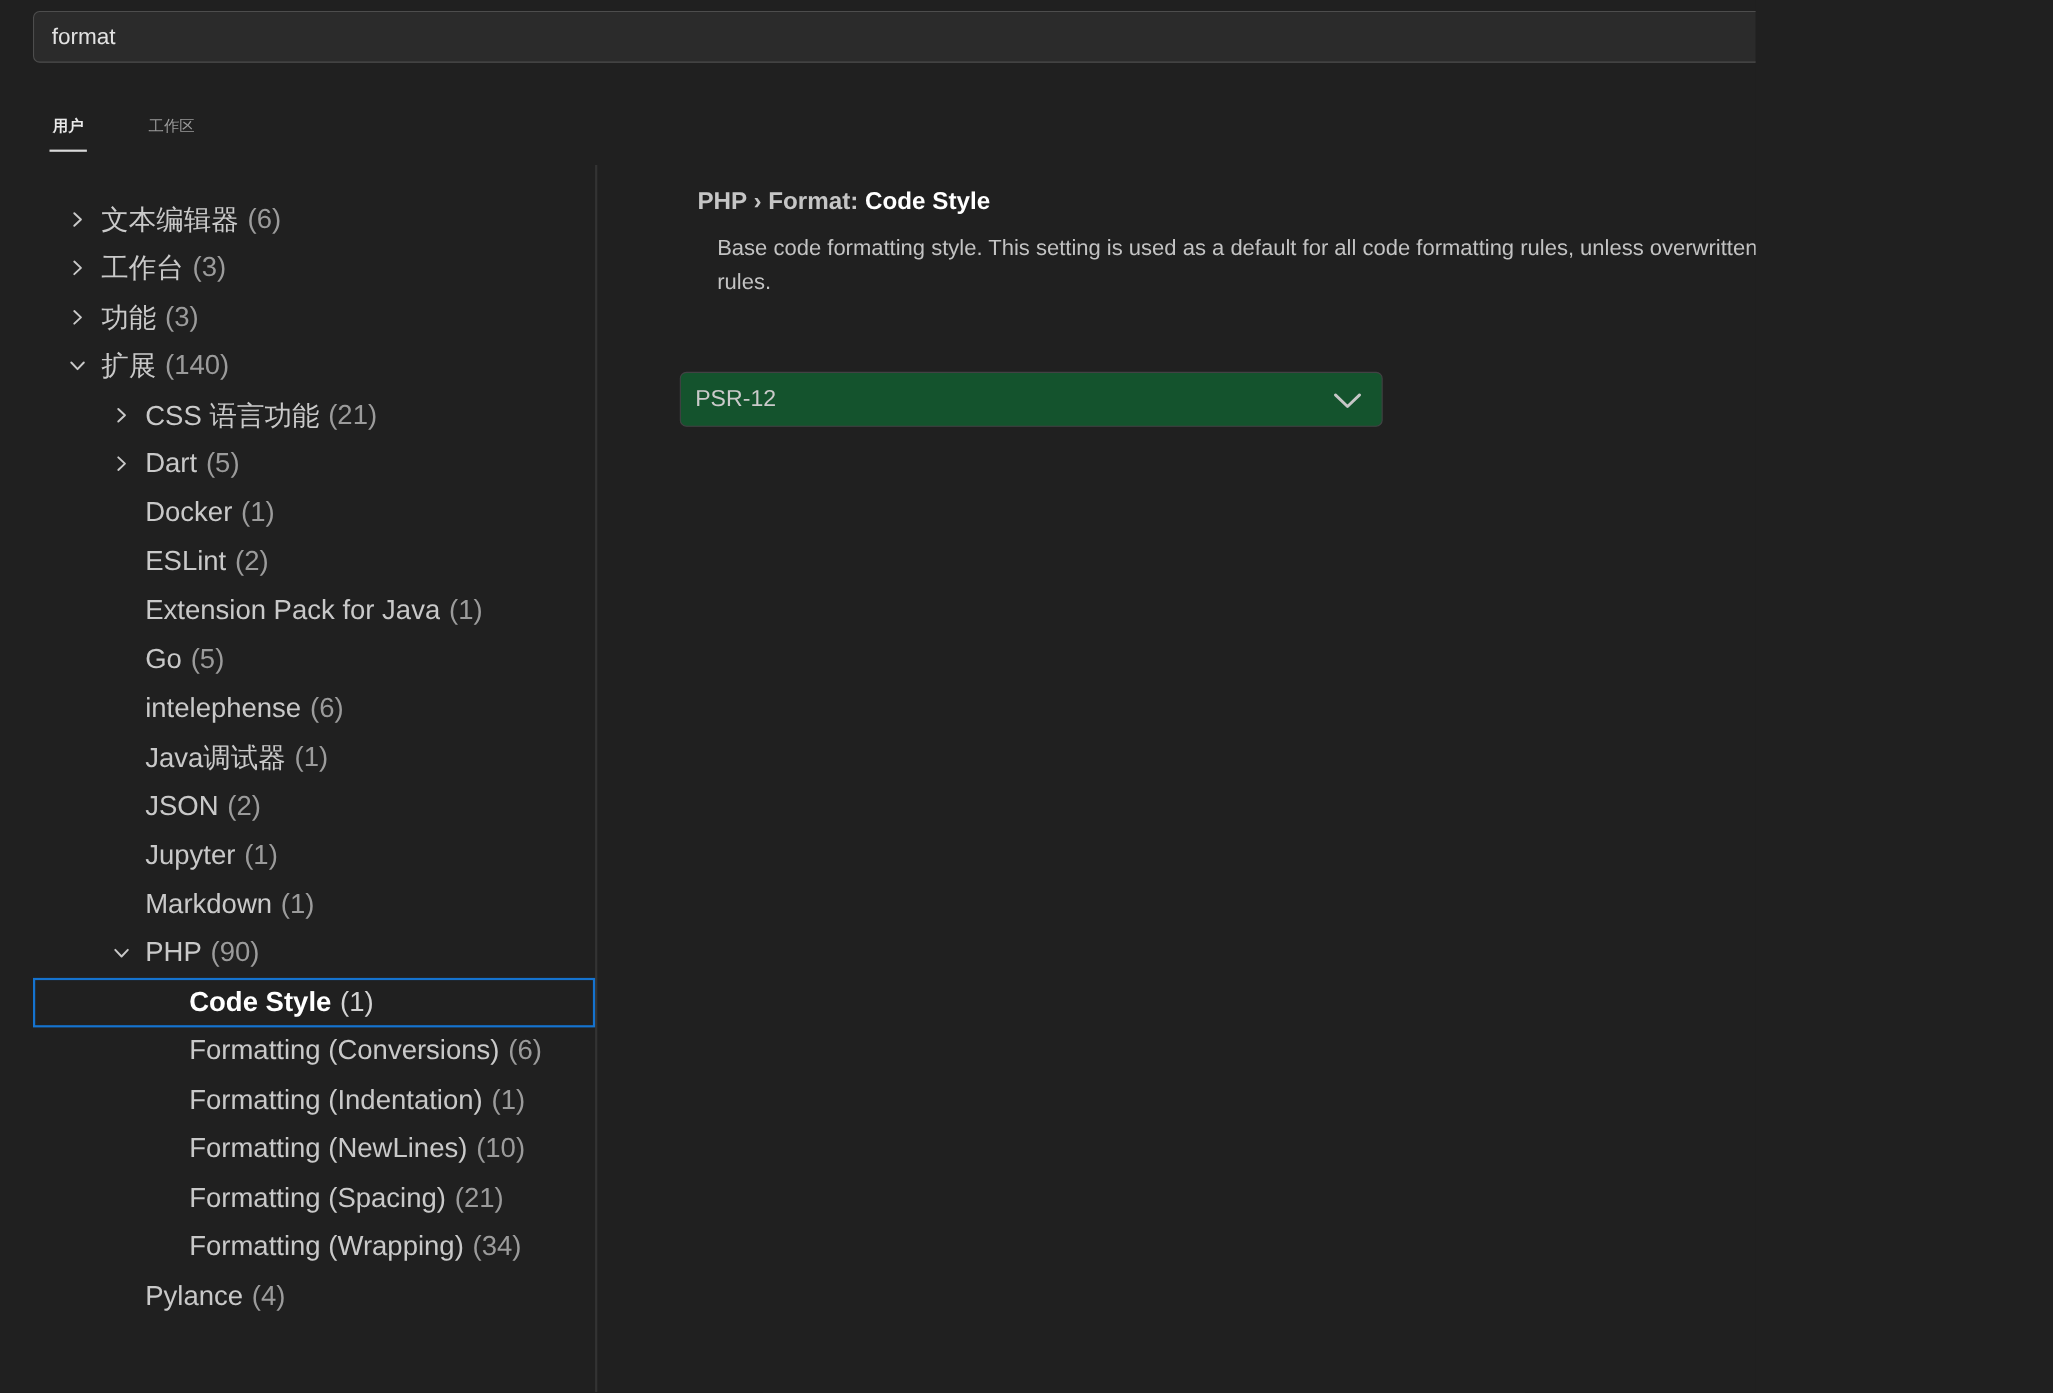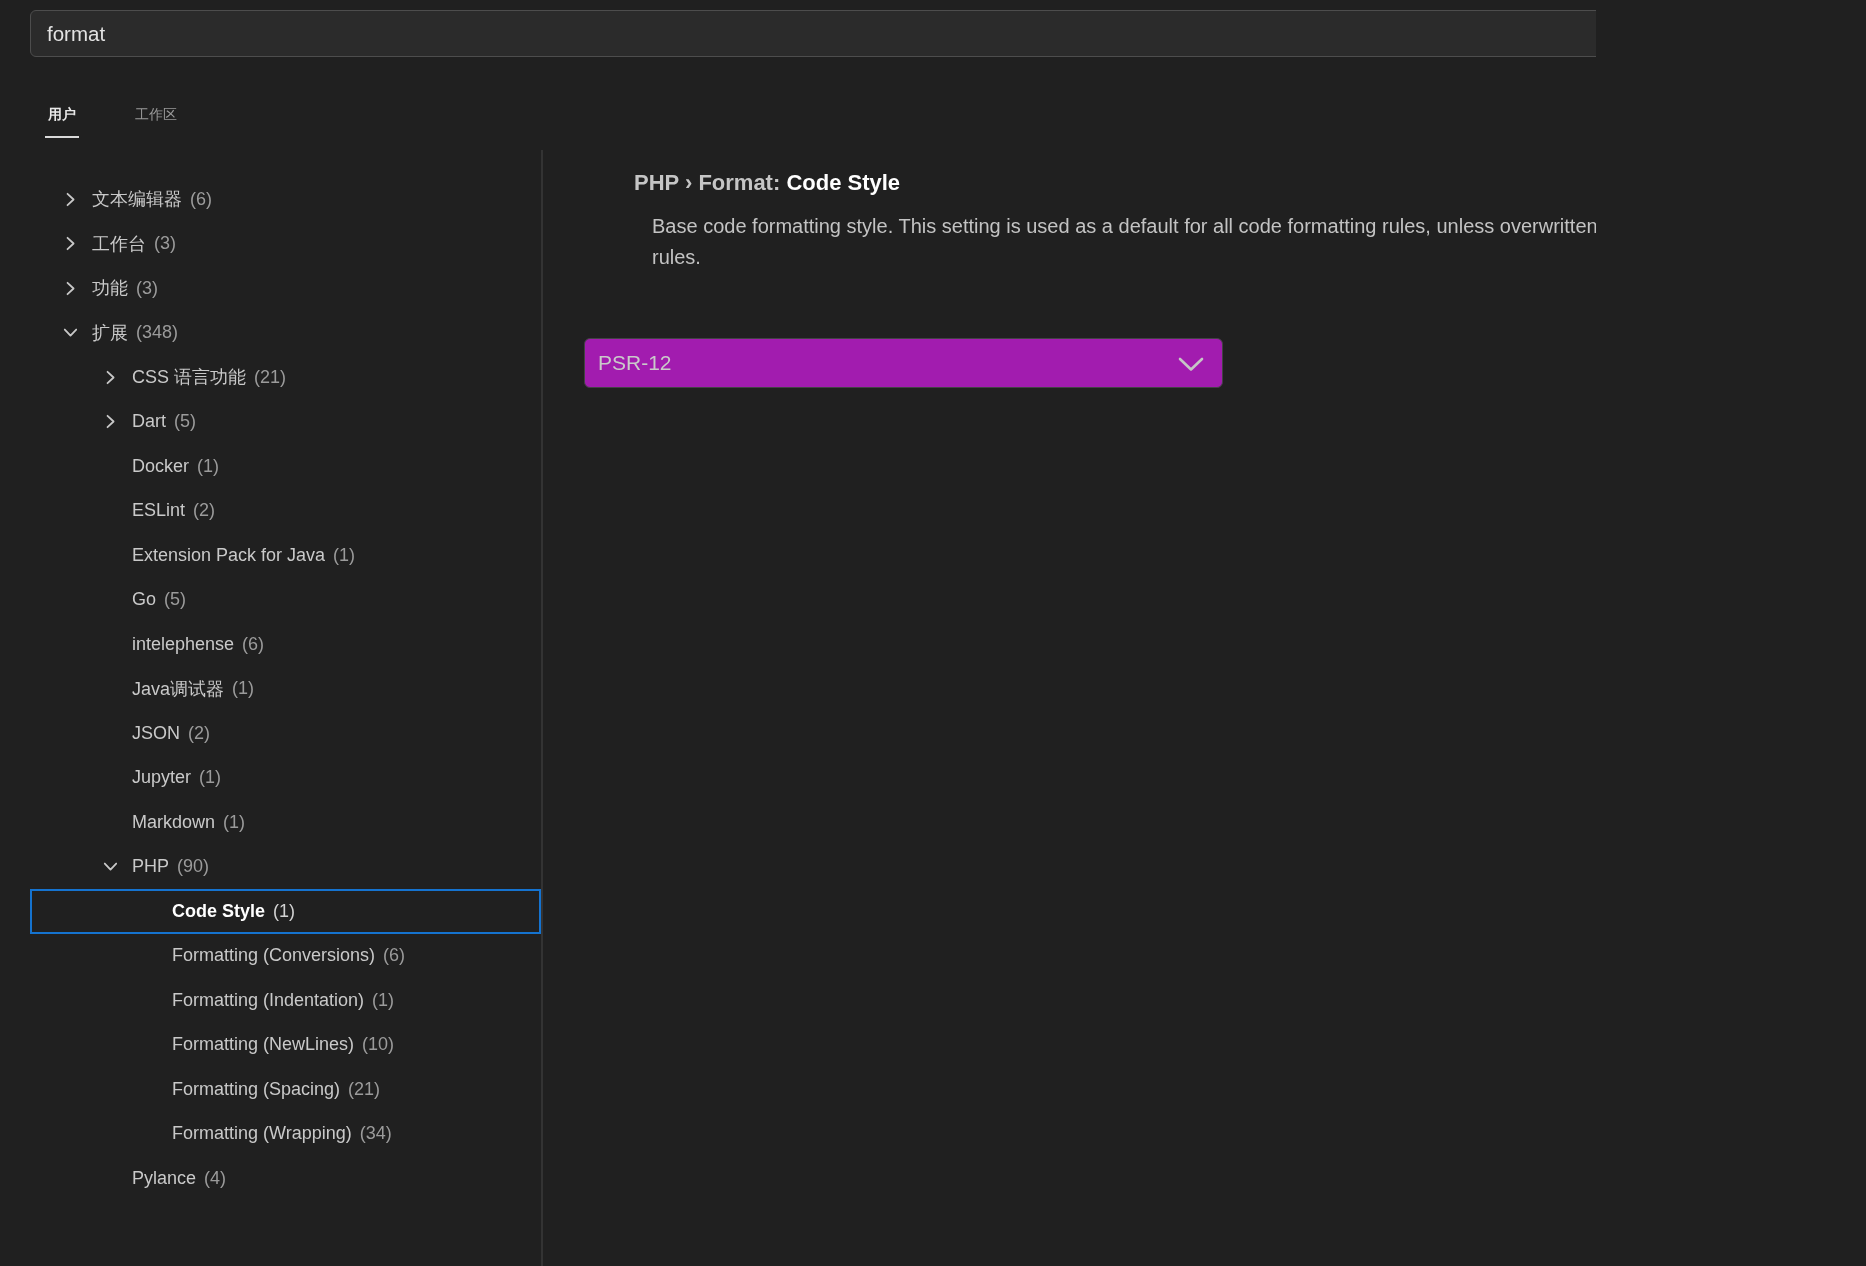--- a/index.html
+++ b/index.html
@@ -27,21 +27,21 @@
     font-size:14px;padding:0 3px;cursor:pointer;white-space:nowrap;
   }
   .tab.active{left:45px;color:#e9e9e9;font-weight:700;border-bottom:2.5px solid #d9d9d9;}
   .tab.inactive{left:132px;color:#9a9a9a;}
   
   .splitter{position:absolute;left:541px;top:150px;width:2px;height:1116px;background:#333333;cursor:col-resize;}
   
   .tree{position:absolute;left:30px;top:177px;width:511px;}
   .trow{
     display:flex;align-items:center;height:44.5px;box-sizing:border-box;
-    font-size:18px;color:#c9c9c9;cursor:pointer;white-space:nowrap;
+    font-size:25px;color:#c9c9c9;cursor:pointer;white-space:nowrap;
   }
   .trow.lvl1{padding-left:22px;}
   .trow.lvl2{padding-left:62px;}
   .trow.lvl3{padding-left:102px;}
   .twisty{
     width:40px;min-width:40px;height:20px;display:flex;align-items:center;
     padding-left:9px;box-sizing:border-box;color:#c8c8c8;
   }
   .twisty svg{width:19px;height:19px;}
   .twisty.down svg{transform:rotate(90deg);}
@@ -54,22 +54,22 @@
   .trow.sel .tcount{color:#d2d2d2;}
   
   .setting-title{position:absolute;left:618px;top:170px;font-size:22px;font-weight:700;white-space:nowrap;margin-left:16px;}
   .setting-title .cat{color:#c5c5c5;}
   .setting-title .lbl{color:#ffffff;}
   .setting-desc{
     position:absolute;left:652px;top:211px;width:1235px;
     font-size:20px;line-height:30.5px;color:#c3c3c3;
   }
   .select-ctl{
-    position:absolute;left:584px;top:338px;width:639px;height:50px;
-    box-sizing:border-box;background:#a21caf;border:1px solid #424244;
+    position:absolute;left:618px;top:338px;width:639px;height:50px;
+    box-sizing:border-box;background:#14532d;border:1px solid #424244;
     border-radius:6px;font-size:21px;color:#cacaca;line-height:48px;
     padding:0 60px 0 13px;cursor:pointer;
   }
   .select-ctl .sel-chevron{
     position:absolute;right:18px;top:18px;width:26px;height:15px;color:#c6c6c6;
   }
 </style>
 </head>
 <body>
 
@@ -113,21 +113,21 @@
       <span class="tlabel">功能</span>
       <span class="tcount">(3)</span>
     </div>
       <div class="trow lvl1">
       <span class="twisty down">
           <svg viewBox="0 0 16 16" fill="none">
             <path d="M5.5 3.2 L10.6 8 L5.5 12.8" stroke="currentColor" stroke-width="1.5" stroke-linecap="round" stroke-linejoin="round"></path>
           </svg>
         </span>
       <span class="tlabel">扩展</span>
-      <span class="tcount">(348)</span>
+      <span class="tcount">(140)</span>
     </div>
       <div class="trow lvl2">
       <span class="twisty">
           <svg viewBox="0 0 16 16" fill="none">
             <path d="M5.5 3.2 L10.6 8 L5.5 12.8" stroke="currentColor" stroke-width="1.5" stroke-linecap="round" stroke-linejoin="round"></path>
           </svg>
         </span>
       <span class="tlabel">CSS 语言功能</span>
       <span class="tcount">(21)</span>
     </div>

